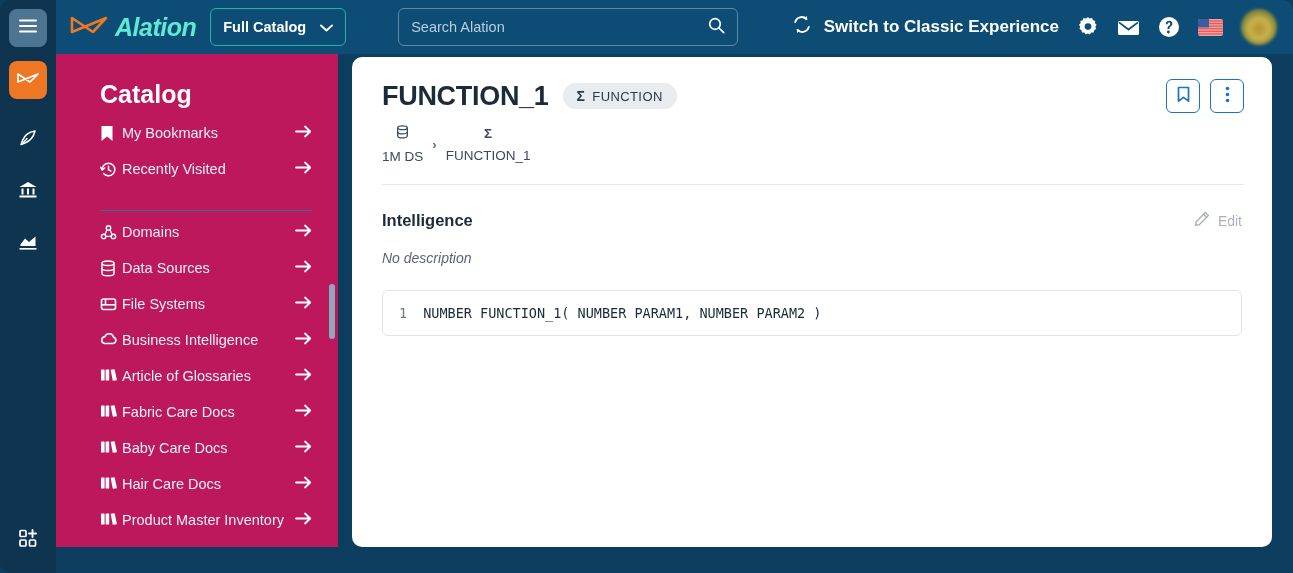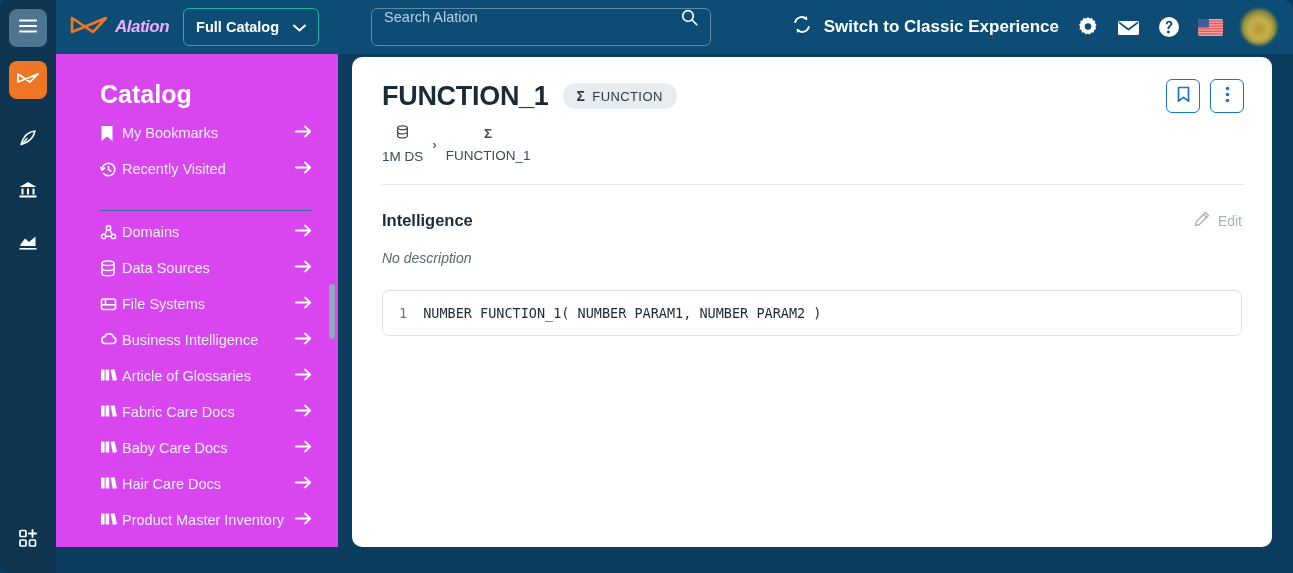--- a/index.html
+++ b/index.html
@@ -29,33 +29,33 @@
 
   
   .header {
     position: absolute; left: 56px; top: 0; width: 1237px; height: 54px;
     background: #0d4d75;
     border-top-right-radius: 10px;
     display: flex; align-items: center; padding: 0 16px 0 14px; gap: 14px;
   }
   .logo { display: flex; align-items: center; gap: 7px; }
   .logo-text {
-    color: #f0abfc; font-size: 17px; font-weight: bold;
+    color: #5eead4; font-size: 25px; font-weight: bold;
     font-style: italic; letter-spacing: -0.5px;
   }
   .catalog-select {
     display: flex; align-items: center; gap: 14px;
     border: 1px solid #14b8a6; border-radius: 6px;
     height: 38px; padding: 0 12px; cursor: pointer;
     color: #fff; font-size: 14.5px; font-weight: bold;
   }
   .searchbox {
     position: relative; width: 340px; height: 38px; margin-left: 38px;
     border: 1px solid #5a8aa8; border-radius: 6px;
-    display: flex; align-items: flex-start; padding: 0 12px;
+    display: flex; align-items: center; padding: 0 12px;
   }
   .searchbox input {
     flex: 1; background: transparent; border: none; outline: none;
     color: #ffffff; font-size: 14.5px; font-family: "Liberation Sans", sans-serif;
   }
   .searchbox input::placeholder { color: #b9cedd; }
   .hdr-right { margin-left: auto; display: flex; align-items: center; gap: 18px; }
   .switch-exp {
     display: flex; align-items: center; gap: 12px;
     color: #fff; font-size: 17px; font-weight: bold; cursor: pointer;
@@ -64,21 +64,21 @@
   .flag { width: 25px; height: 17px; border-radius: 2px; overflow: hidden; cursor: pointer; }
   .avatar {
     width: 36px; height: 36px; border-radius: 50%; cursor: pointer;
     background: radial-gradient(circle at 50% 55%, #b5922f 0%, #c8b24e 38%, #8f8f3a 60%, #3f5a55 100%);
     filter: blur(1.6px);
   }
 
   
   .sidebar {
     position: absolute; left: 56px; top: 54px; width: 282px; height: 493px;
-    background: #d946ef; overflow: hidden;
+    background: #be185d; overflow: hidden;
   }
   .sidebar-title {
     color: #ffffff; font-size: 25px; font-weight: bold;
     padding: 26px 0 16px 44px;
   }
   .nav-item {
     display: flex; align-items: flex-start; height: 36px;
     padding: 0 26px 0 44px; color: #e8f0f6; cursor: pointer;
   }
   .nav-ico { width: 22px; flex: none; display: flex; align-items: center; color: #ffffff; }

